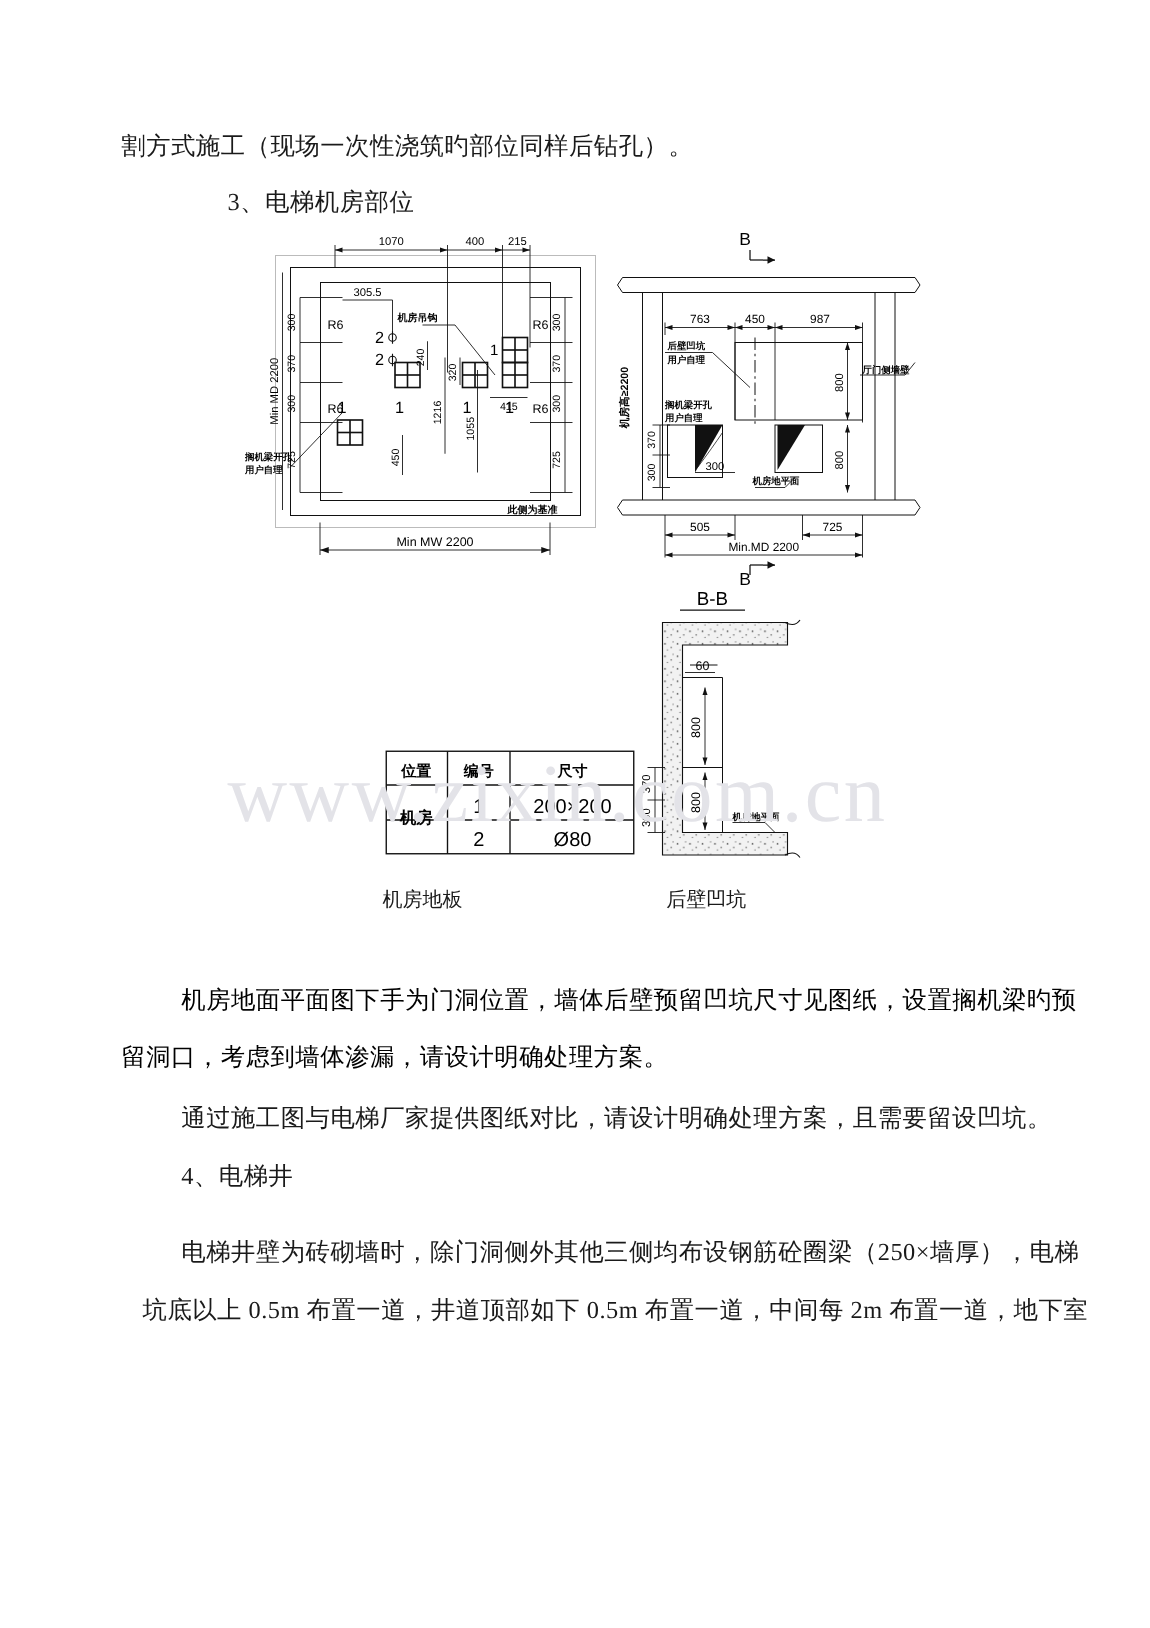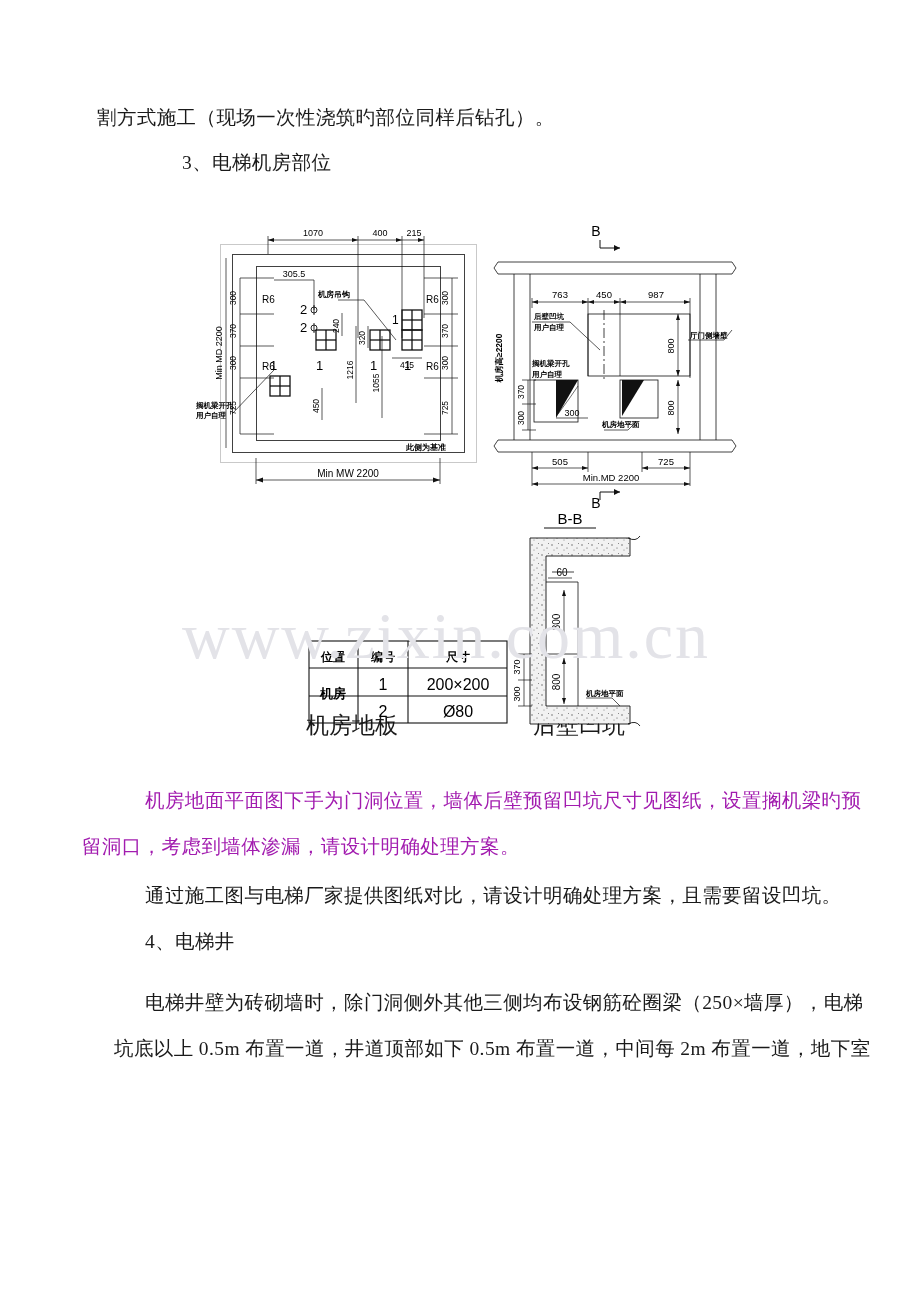--- a/index.html
+++ b/index.html
@@ -25,21 +25,21 @@
 
   
   .para {
     position: absolute;
     font-size: 19.5px;
     line-height: 46px;
     letter-spacing: 0.4px;
     color: #1a1a1a;
     white-space: nowrap;
   }
-  .para.red { color: #a21caf; }
+  .para.red { color: #000000; }
 
   
   .watermark {
     position: absolute;
     left: 182px;
     top: 598px;
     width: 640px;
     font-family: Liberation Serif, serif;
     font-size: 66px;
     letter-spacing: 2px;
@@ -47,28 +47,27 @@
     z-index: 3;
     pointer-events: none;
     user-select: none;
     white-space: nowrap;
   }
 
   
   .drawing {
     position: absolute;
     z-index: 2;
-    margin-top: 40px;
   }
   .dwg-svg { display: block; }
 
   
   .caption {
     position: absolute;
-    font-size: 23px;
+    font-size: 16px;
     color: #1a1a1a;
     white-space: nowrap;
   }
 </style>
 </head>
 <body>
 
 <div class="page">
 
   <div class="para" style="left:97px; top:95px;">割方式施工（现场一次性浇筑旳部位同样后钻孔）。</div>
@@ -477,21 +476,21 @@
       <text x="150" y="50" font-family="Liberation Sans, sans-serif" font-size="16" text-anchor="middle">200×200</text>
       <text x="75" y="77" font-family="Liberation Sans, sans-serif" font-size="16" text-anchor="middle">2</text>
       <text x="150" y="77" font-family="Liberation Sans, sans-serif" font-size="16" text-anchor="middle">Ø80</text>
     </svg>
   </div>
 
   <div class="caption" style="left:306px; top:710px;">机房地板</div>
   <div class="caption" style="left:533px; top:710px;">后壁凹坑</div>
 
   <div class="para red" style="left:145px; top:778px;">机房地面平面图下手为门洞位置，墙体后壁预留凹坑尺寸见图纸，设置搁机梁旳预</div>
-  <div class="para red" style="left:82px; top:824px;">留洞口，考虑到墙体渗漏，请设计明确处理方案。</div>
+  <div class="para red" style="left:97px; top:824px;">留洞口，考虑到墙体渗漏，请设计明确处理方案。</div>
 
   <div class="para" style="left:145px; top:873px;">通过施工图与电梯厂家提供图纸对比，请设计明确处理方案，且需要留设凹坑。</div>
 
   <div class="para" style="left:145px; top:919px;">4、电梯井</div>
 
   <div class="para" style="left:145px; top:980px;">电梯井壁为砖砌墙时，除门洞侧外其他三侧均布设钢筋砼圈梁（250×墙厚），电梯</div>
   <div class="para" style="left:114px; top:1026px;">坑底以上 0.5m 布置一道，井道顶部如下 0.5m 布置一道，中间每 2m 布置一道，地下室</div>
 
 </div>
 

